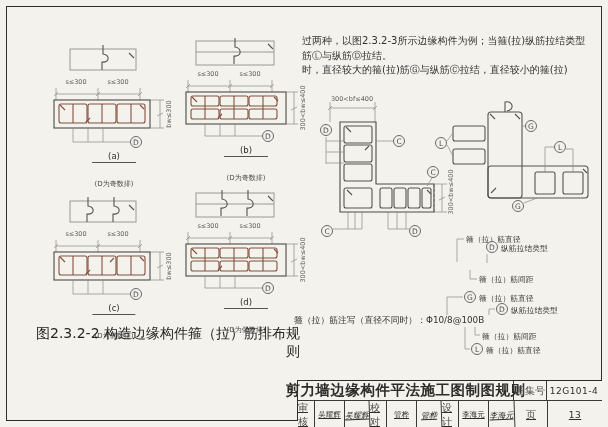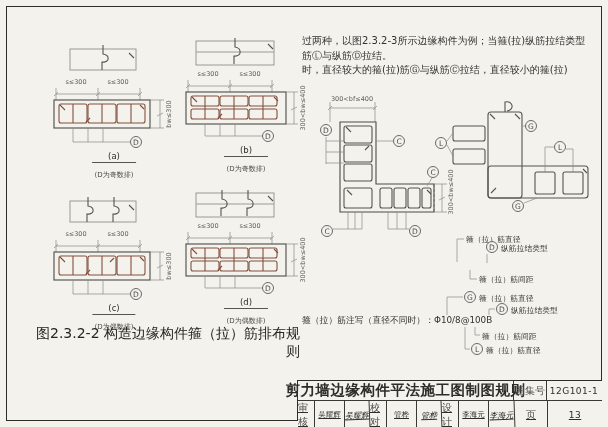--- a/index.html
+++ b/index.html
@@ -17,21 +17,21 @@
   
   .subfig{position:absolute;width:128px;height:126px;}
   .dim-s{position:absolute;width:40px;text-align:center;font-size:6.5px;color:#5f5e5a;}
   .dim-v{position:absolute;font-size:6.5px;color:#5f5e5a;white-space:nowrap;
          transform:translate(-50%,-50%) rotate(-90deg);}
   .tag{position:absolute;width:12px;height:12px;border:0.9px solid #6b6a66;border-radius:50%;
        font-size:7.5px;color:#4c4b47;display:flex;align-items:center;justify-content:center;
        background:rgba(243,242,237,.85);box-sizing:border-box;}
   .capfrac{position:absolute;left:50%;top:100px;transform:translateX(-50%);text-align:center;}
   .cap-label{display:inline-block;font-size:8.5px;padding:0 16px 1px 16px;border-bottom:0.9px solid #55544f;}
-  .cap-note{font-size:7px;color:#4c4b47;margin-top:7px;white-space:nowrap;}
+  .cap-note{font-size:7px;color:#4c4b47;margin-top:16px;white-space:nowrap;}
   .figcap{position:absolute;text-align:right;font-weight:400;font-size:14px;color:#262522;}
   .note{position:absolute;left:302px;top:34px;width:294px;font-size:10px;line-height:14.5px;color:#333230;}
   .note-line{white-space:nowrap;}
   .note-line.first{text-indent:1.9em;}
   .ann-main{position:absolute;font-size:8.8px;white-space:nowrap;color:#333230;}
   .ann-lab{position:absolute;font-size:7.8px;white-space:nowrap;color:#3b3a36;}
   
   .tblock{position:absolute;right:6px;bottom:6px;width:305px;height:41px;border-left:1.4px solid #2e2d2a;
           border-top:1.4px solid #2e2d2a;box-sizing:border-box;display:flex;flex-direction:column;background:#f3f2ed;}
   .tb-top{display:flex;height:25px;border-bottom:0.9px solid #3a3936;}
@@ -235,33 +235,33 @@
 
   <div class="ann-lab" style="left:466px;top:234px">箍（拉）筋直径</div>
   <span class="tag" style="left:486px;top:241px">D</span>
   <div class="ann-lab" style="left:501px;top:243px">纵筋拉结类型</div>
   <div class="ann-lab" style="left:479px;top:274px">箍（拉）筋间距</div>
 
   <span class="tag" style="left:464px;top:291px">G</span>
   <div class="ann-lab" style="left:479px;top:293px">箍（拉）筋直径</div>
   <span class="tag" style="left:496px;top:303px">D</span>
   <div class="ann-lab" style="left:511px;top:305px">纵筋拉结类型</div>
-  <div class="ann-main" style="left:302px;top:315px">
+  <div class="ann-main" style="left:294px;top:315px">
     <span>箍（拉）筋注写（直径不同时）：</span><span>Φ10/8@100B</span>
   </div>
   <div class="ann-lab" style="left:482px;top:331px">箍（拉）筋间距</div>
   <span class="tag" style="left:471px;top:343px">L</span>
   <div class="ann-lab" style="left:486px;top:345px">箍（拉）筋直径</div>
 
 
   <div class="tblock">
     <div class="tb-top">
       <div class="tb-cell tb-title">剪力墙边缘构件平法施工图制图规则</div>
       <div class="tb-cell tb-sm" style="width:33px">图集号</div>
-      <div class="tb-cell tb-val" style="width:54px">12G101-1</div>
+      <div class="tb-cell tb-val" style="width:54px">12G101-4</div>
     </div>
     <div class="tb-bot">
       <div class="tb-cell tb-sm" style="width:17px">审核</div>
       <div class="tb-cell tb-name" style="width:30px">吴耀辉</div>
       <div class="tb-cell tb-sig" style="width:25px">吴耀辉</div>
       <div class="tb-cell tb-sm" style="width:17px">校对</div>
       <div class="tb-cell tb-name" style="width:30px">管桦</div>
       <div class="tb-cell tb-sig" style="width:25px">管桦</div>
       <div class="tb-cell tb-sm" style="width:17px">设计</div>
       <div class="tb-cell tb-name" style="width:30px">李海元</div>

